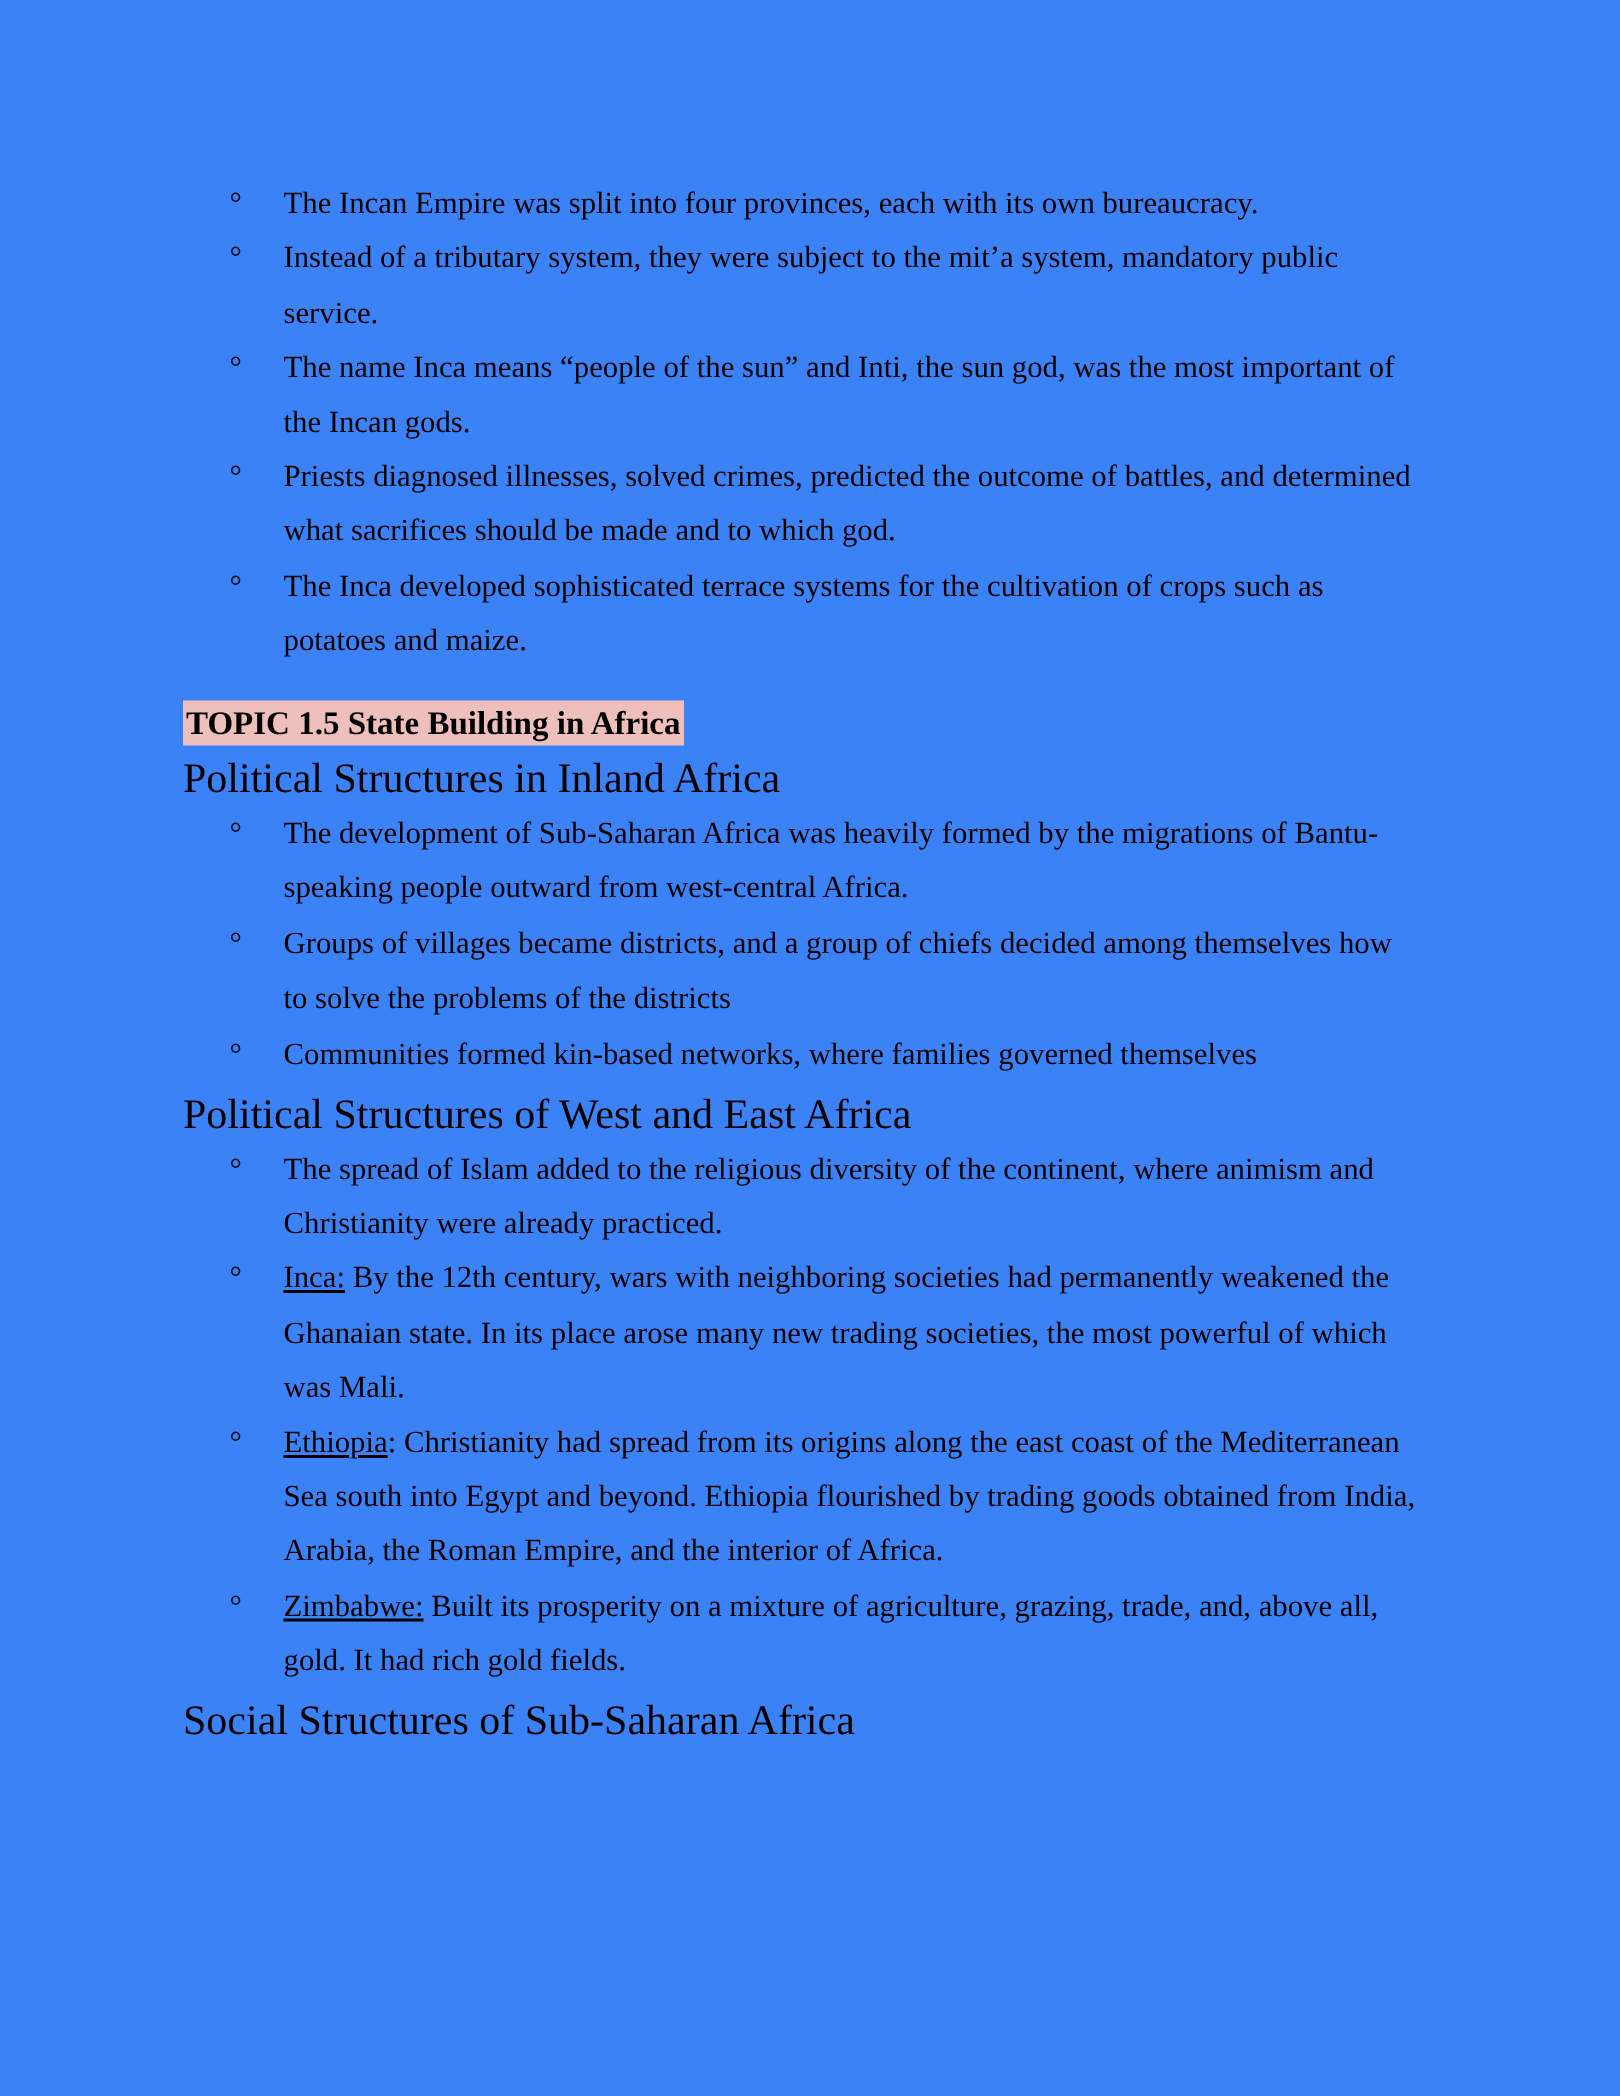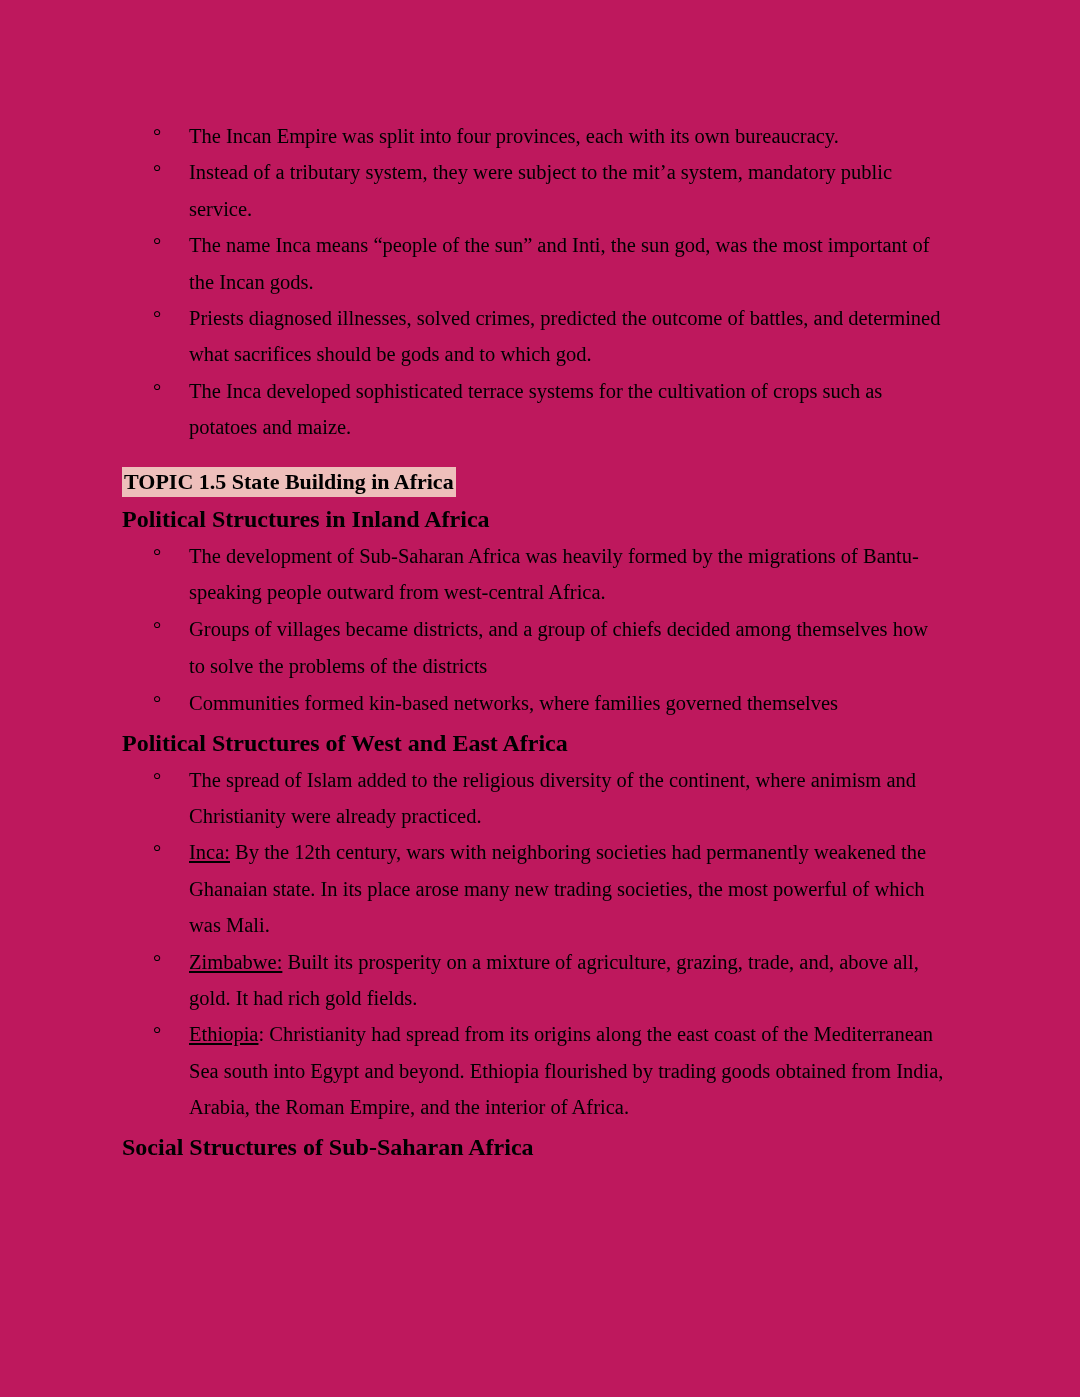--- a/index.html
+++ b/index.html
@@ -14,21 +14,21 @@
     color: #000000;
     position: relative;
     overflow: hidden;
   }
   .page {
     position: absolute;
     left: 0;
     top: 0;
     width: 1080px;
     height: 1397px;
-    background: #be185d;
+    background: #3b82f6;
   }
   .content {
     position: absolute;
     left: 122px;
     top: 118px;
     width: 824px;
   }
 
   
   .bullet-list {
@@ -68,22 +68,22 @@
     line-height: 34px;
     margin: 19px 0 4px 0;
   }
   .topic-heading .hl {
     background-color: #eebfbb;
     padding: 2px 2px 3px 2px;
     box-decoration-break: clone;
     -webkit-box-decoration-break: clone;
   }
   .sub-heading {
-    font-size: 24px;
-    font-weight: bold;
+    font-size: 28px;
+    font-weight: normal;
     line-height: 33px;
     margin: 0 0 2px 0;
   }
   .sub-heading.spaced { margin-top: 5px; }
 
   .u { text-decoration: underline; }
 </style>
 </head>
 <body>
 
@@ -98,21 +98,21 @@
       <li class="bullet-item">
         <span class="bullet-glyph"></span>
         <span>Instead of a tributary system, they were subject to the mit’a system, mandatory public service.</span>
       </li>
       <li class="bullet-item">
         <span class="bullet-glyph"></span>
         <span>The name Inca means “people of the sun” and Inti, the sun god, was the most important of the Incan gods.</span>
       </li>
       <li class="bullet-item">
         <span class="bullet-glyph"></span>
-        <span>Priests diagnosed illnesses, solved crimes, predicted the outcome of battles, and determined what sacrifices should be gods and to which god.</span>
+        <span>Priests diagnosed illnesses, solved crimes, predicted the outcome of battles, and determined what sacrifices should be made and to which god.</span>
       </li>
       <li class="bullet-item">
         <span class="bullet-glyph"></span>
         <span>The Inca developed sophisticated terrace systems for the cultivation of crops such as potatoes and maize.</span>
       </li>
     </ul>
 
     <div class="topic-heading">
       <span class="hl">TOPIC 1.5 State Building in Africa</span>
     </div>
@@ -140,24 +140,24 @@
       <li class="bullet-item">
         <span class="bullet-glyph"></span>
         <span class="u"></span><span>The spread of Islam added to the religious diversity of the continent, where animism and Christianity were already practiced.</span>
       </li>
       <li class="bullet-item">
         <span class="bullet-glyph"></span>
         <span class="u">Inca:</span><span> By the 12th century, wars with neighboring societies had permanently weakened the Ghanaian state. In its place arose many new trading societies, the most powerful of which was Mali.</span>
       </li>
       <li class="bullet-item">
         <span class="bullet-glyph"></span>
-        <span class="u">Zimbabwe:</span><span> Built its prosperity on a mixture of agriculture, grazing, trade, and, above all, gold. It had rich gold fields.</span>
+        <span class="u">Ethiopia</span><span>: Christianity had spread from its origins along the east coast of the Mediterranean Sea south into Egypt and beyond. Ethiopia flourished by trading goods obtained from India, Arabia, the Roman Empire, and the interior of Africa.</span>
       </li>
       <li class="bullet-item">
         <span class="bullet-glyph"></span>
-        <span class="u">Ethiopia</span><span>: Christianity had spread from its origins along the east coast of the Mediterranean Sea south into Egypt and beyond. Ethiopia flourished by trading goods obtained from India, Arabia, the Roman Empire, and the interior of Africa.</span>
+        <span class="u">Zimbabwe:</span><span> Built its prosperity on a mixture of agriculture, grazing, trade, and, above all, gold. It had rich gold fields.</span>
       </li>
     </ul>
 
     <div class="sub-heading spaced">Social Structures of Sub-Saharan Africa</div>
 
   </div>
 </div>
 
 </body></html>

